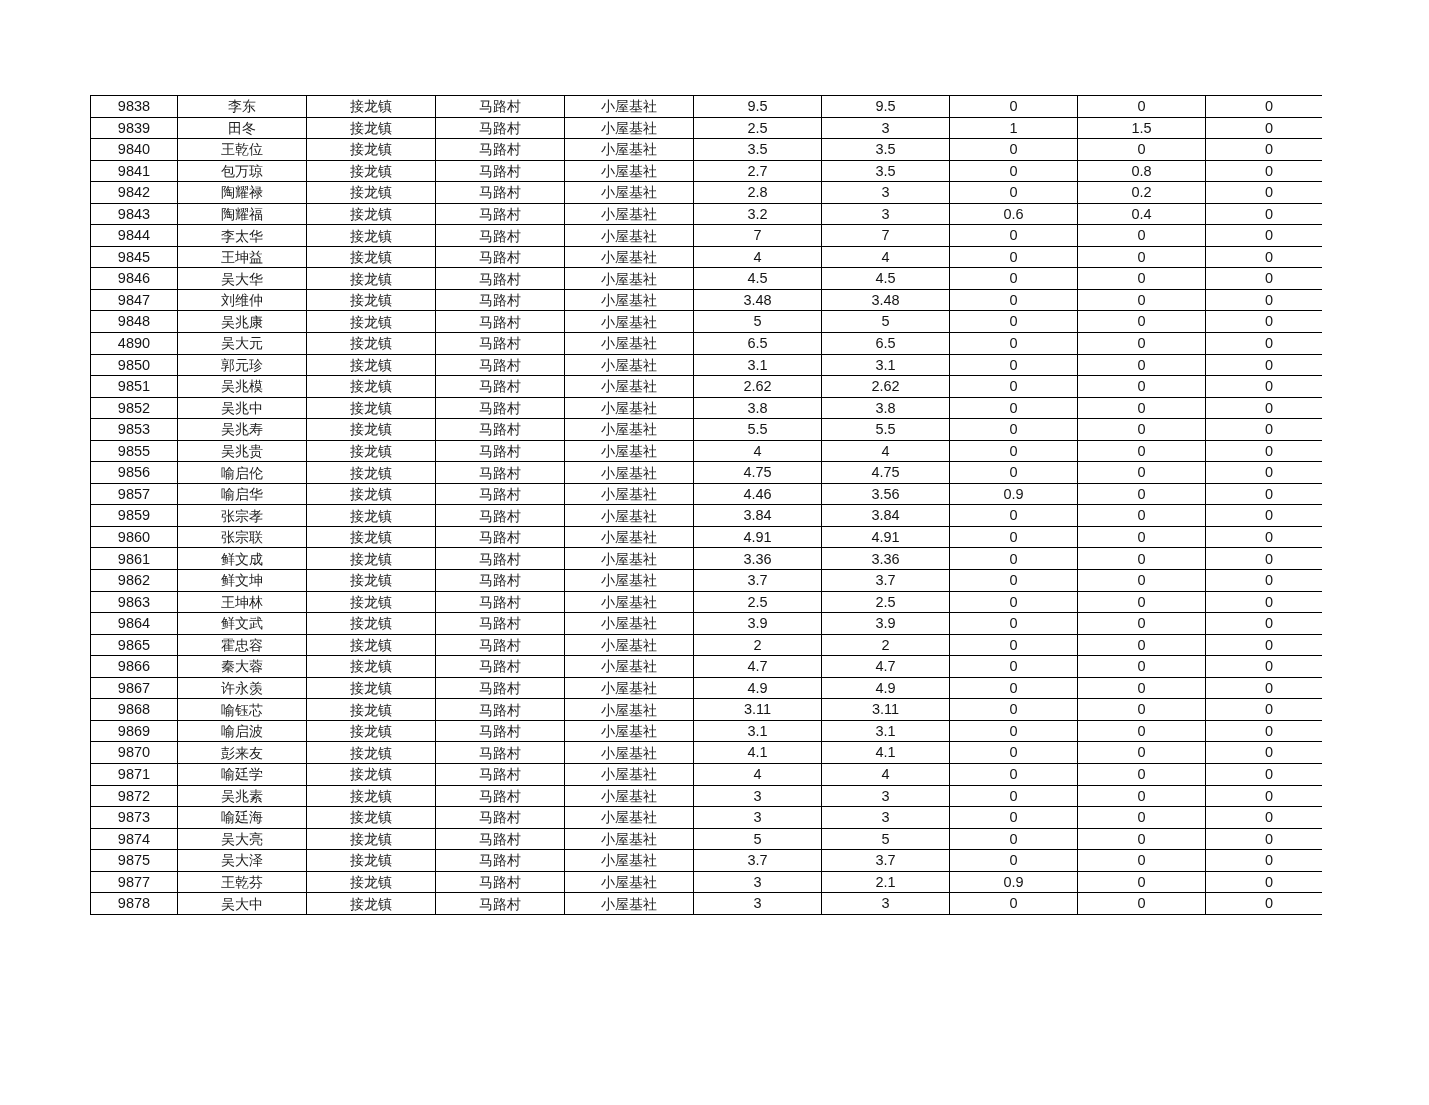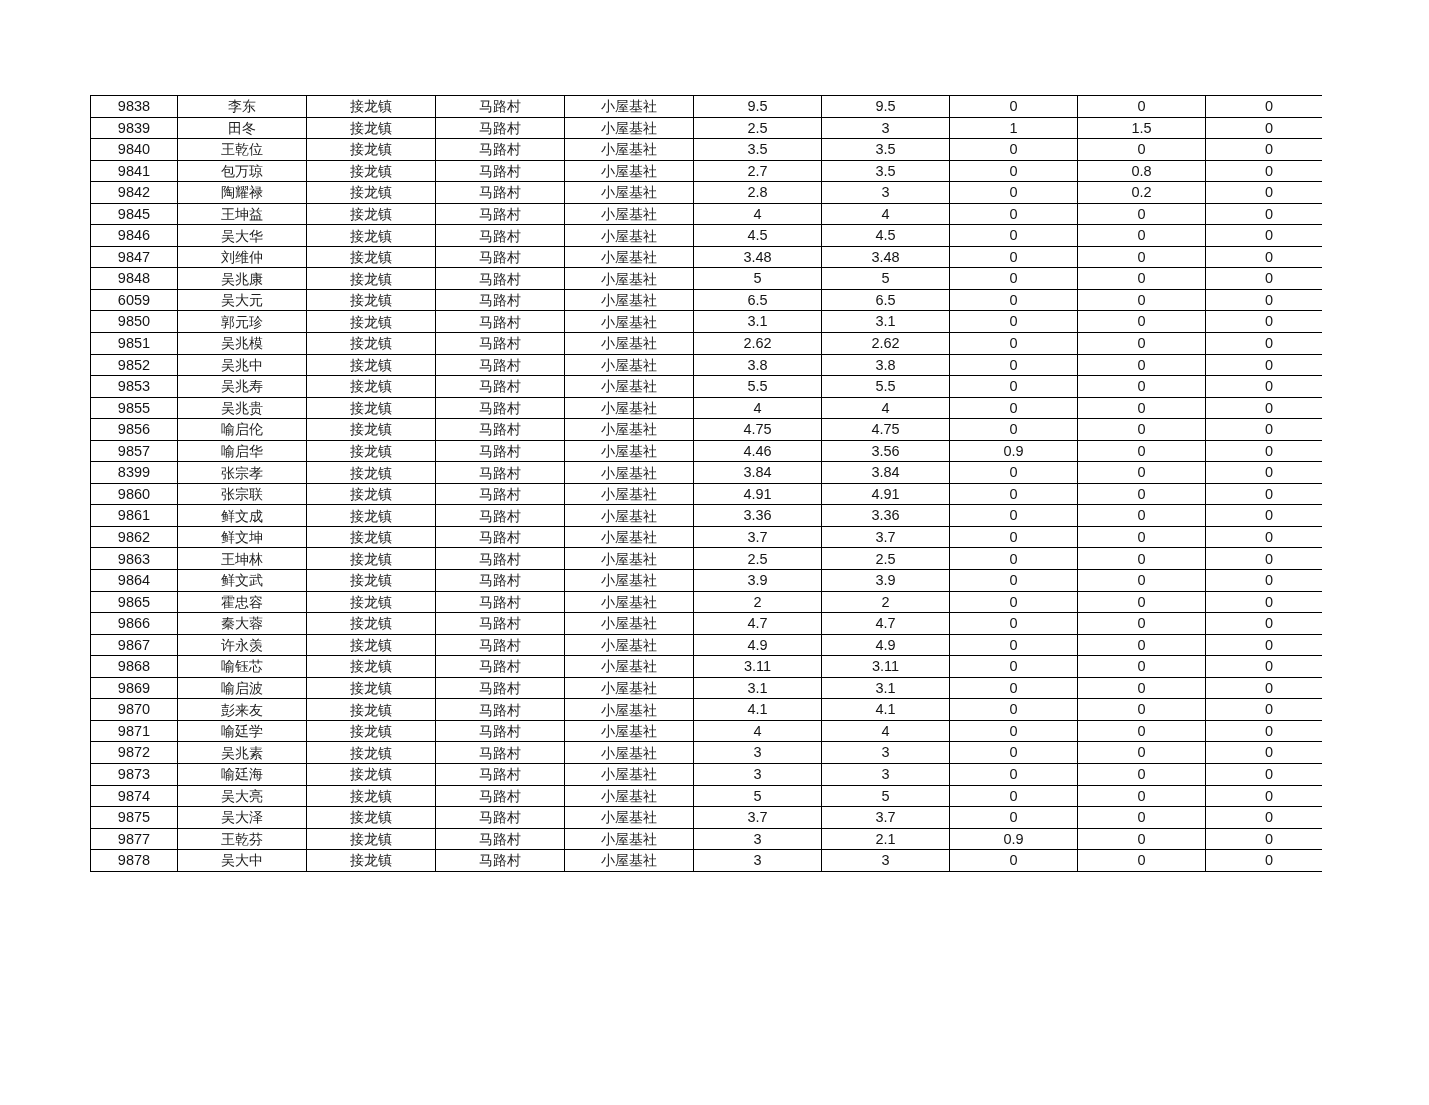--- a/index.html
+++ b/index.html
@@ -115,20 +115,44 @@
           <td class="cjk">接龙镇</td>
           <td class="cjk">马路村</td>
           <td class="cjk">小屋基社</td>
           <td>2.8</td>
           <td>3</td>
           <td>0</td>
           <td>0.2</td>
           <td>0</td>
         </tr>
         <tr>
+          <td>9843</td>
+          <td class="cjk">陶耀福</td>
+          <td class="cjk">接龙镇</td>
+          <td class="cjk">马路村</td>
+          <td class="cjk">小屋基社</td>
+          <td>3.2</td>
+          <td>3</td>
+          <td>0.6</td>
+          <td>0.4</td>
+          <td>0</td>
+        </tr>
+        <tr>
+          <td>9844</td>
+          <td class="cjk">李太华</td>
+          <td class="cjk">接龙镇</td>
+          <td class="cjk">马路村</td>
+          <td class="cjk">小屋基社</td>
+          <td>7</td>
+          <td>7</td>
+          <td>0</td>
+          <td>0</td>
+          <td>0</td>
+        </tr>
+        <tr>
           <td>9845</td>
           <td class="cjk">王坤益</td>
           <td class="cjk">接龙镇</td>
           <td class="cjk">马路村</td>
           <td class="cjk">小屋基社</td>
           <td>4</td>
           <td>4</td>
           <td>0</td>
           <td>0</td>
           <td>0</td>
@@ -163,21 +187,21 @@
           <td class="cjk">接龙镇</td>
           <td class="cjk">马路村</td>
           <td class="cjk">小屋基社</td>
           <td>5</td>
           <td>5</td>
           <td>0</td>
           <td>0</td>
           <td>0</td>
         </tr>
         <tr>
-          <td>6059</td>
+          <td>4890</td>
           <td class="cjk">吴大元</td>
           <td class="cjk">接龙镇</td>
           <td class="cjk">马路村</td>
           <td class="cjk">小屋基社</td>
           <td>6.5</td>
           <td>6.5</td>
           <td>0</td>
           <td>0</td>
           <td>0</td>
         </tr>
@@ -259,21 +283,21 @@
           <td class="cjk">接龙镇</td>
           <td class="cjk">马路村</td>
           <td class="cjk">小屋基社</td>
           <td>4.46</td>
           <td>3.56</td>
           <td>0.9</td>
           <td>0</td>
           <td>0</td>
         </tr>
         <tr>
-          <td>8399</td>
+          <td>9859</td>
           <td class="cjk">张宗孝</td>
           <td class="cjk">接龙镇</td>
           <td class="cjk">马路村</td>
           <td class="cjk">小屋基社</td>
           <td>3.84</td>
           <td>3.84</td>
           <td>0</td>
           <td>0</td>
           <td>0</td>
         </tr>

